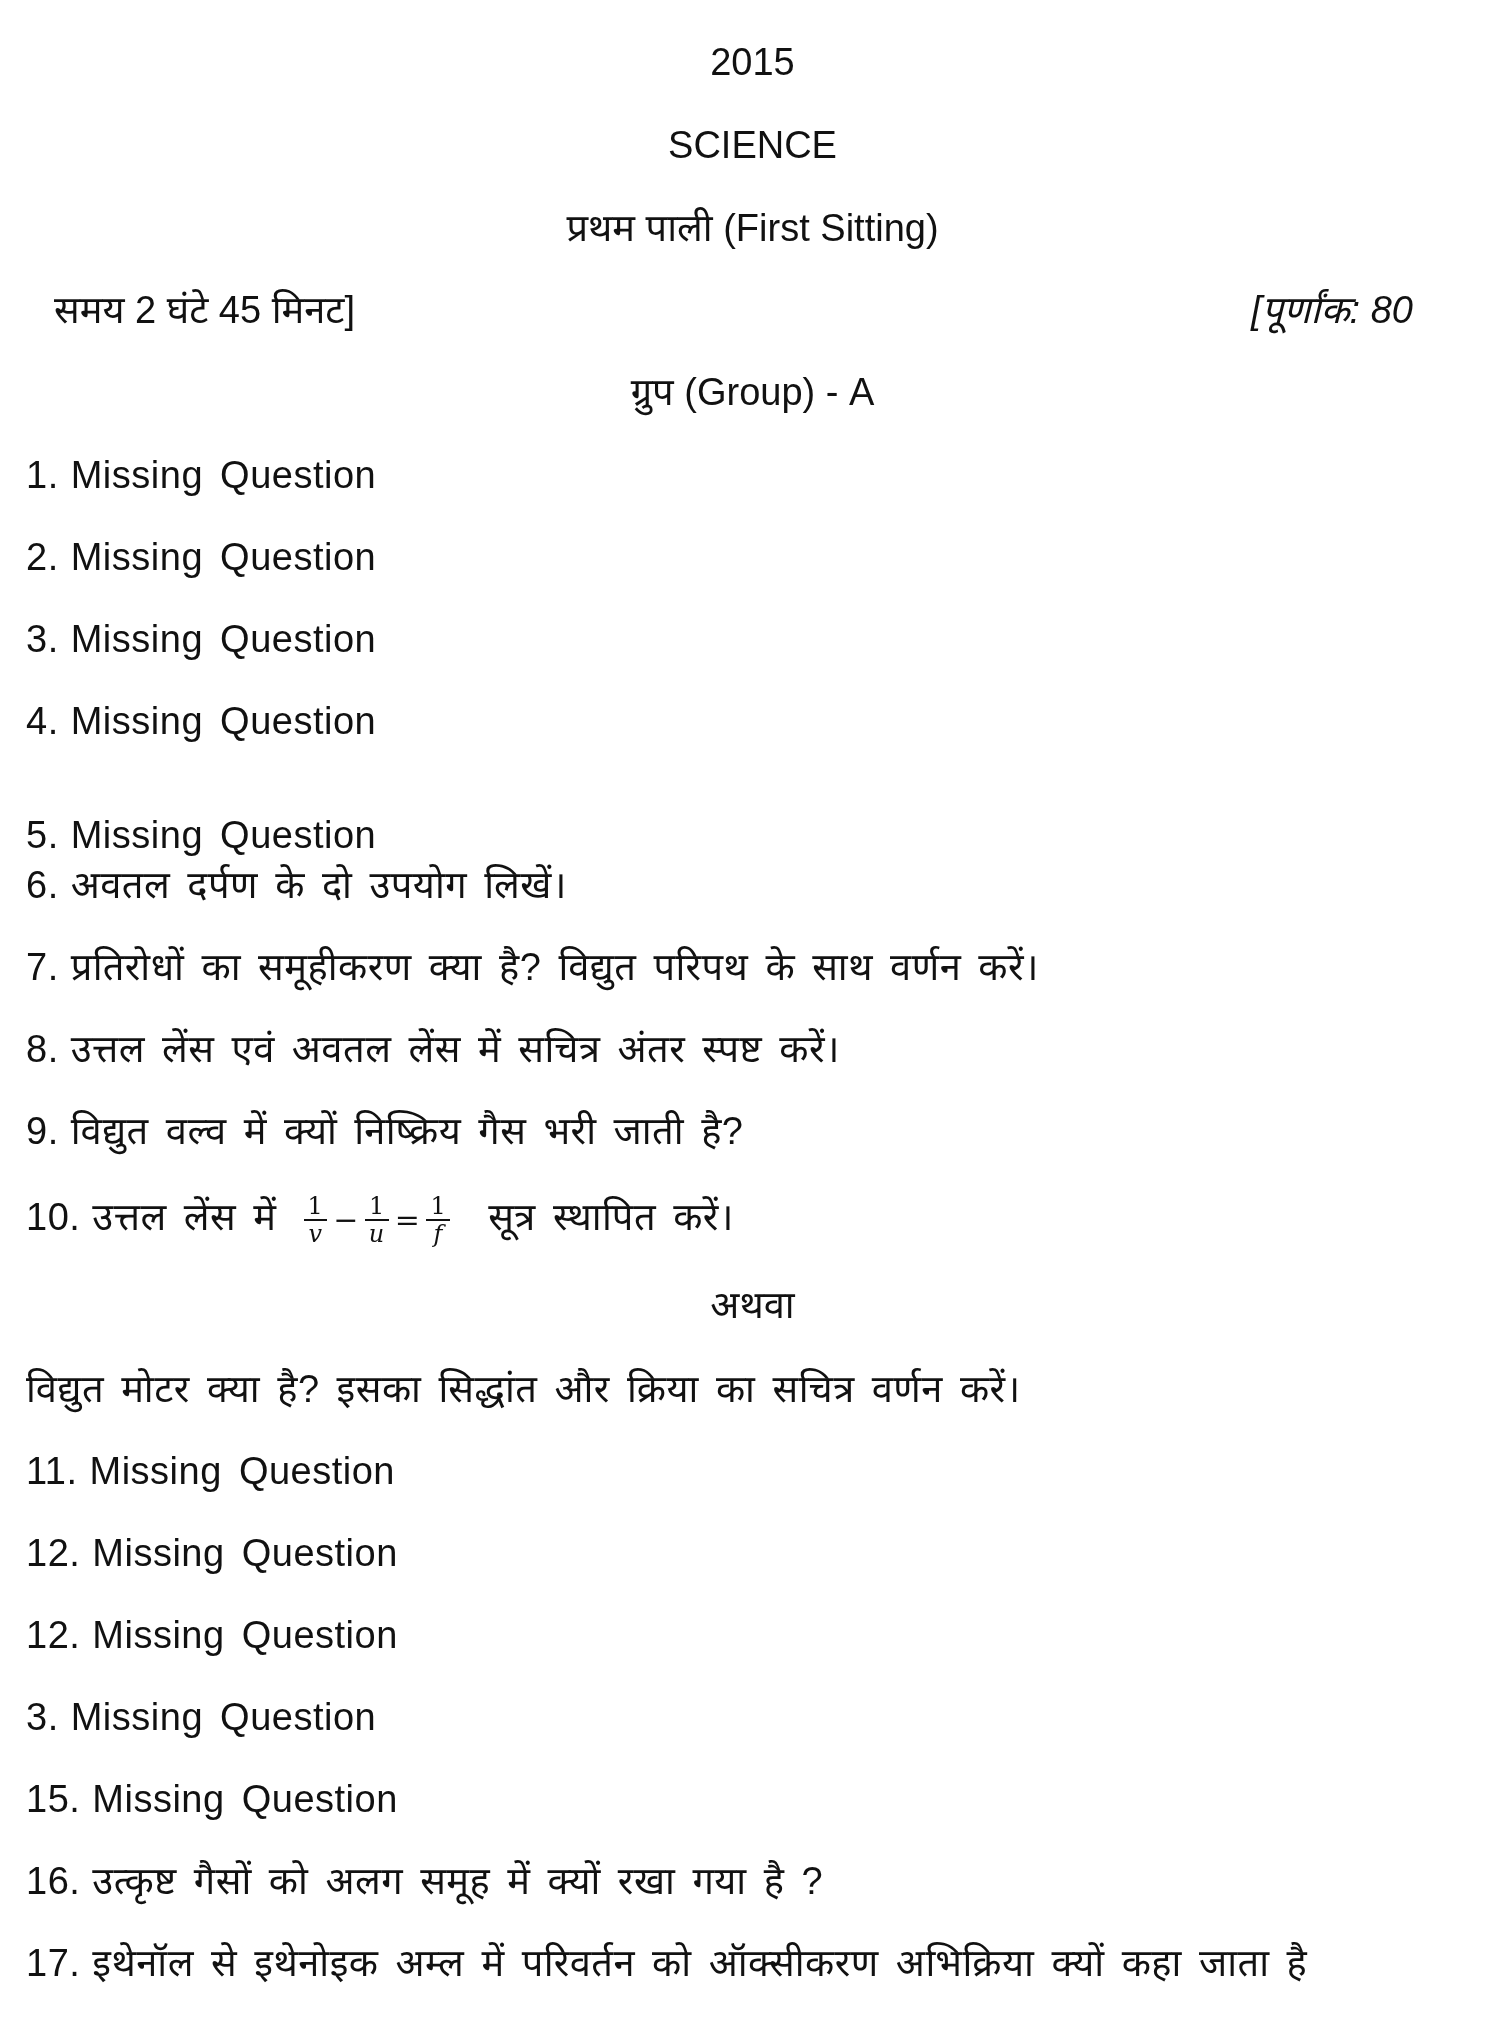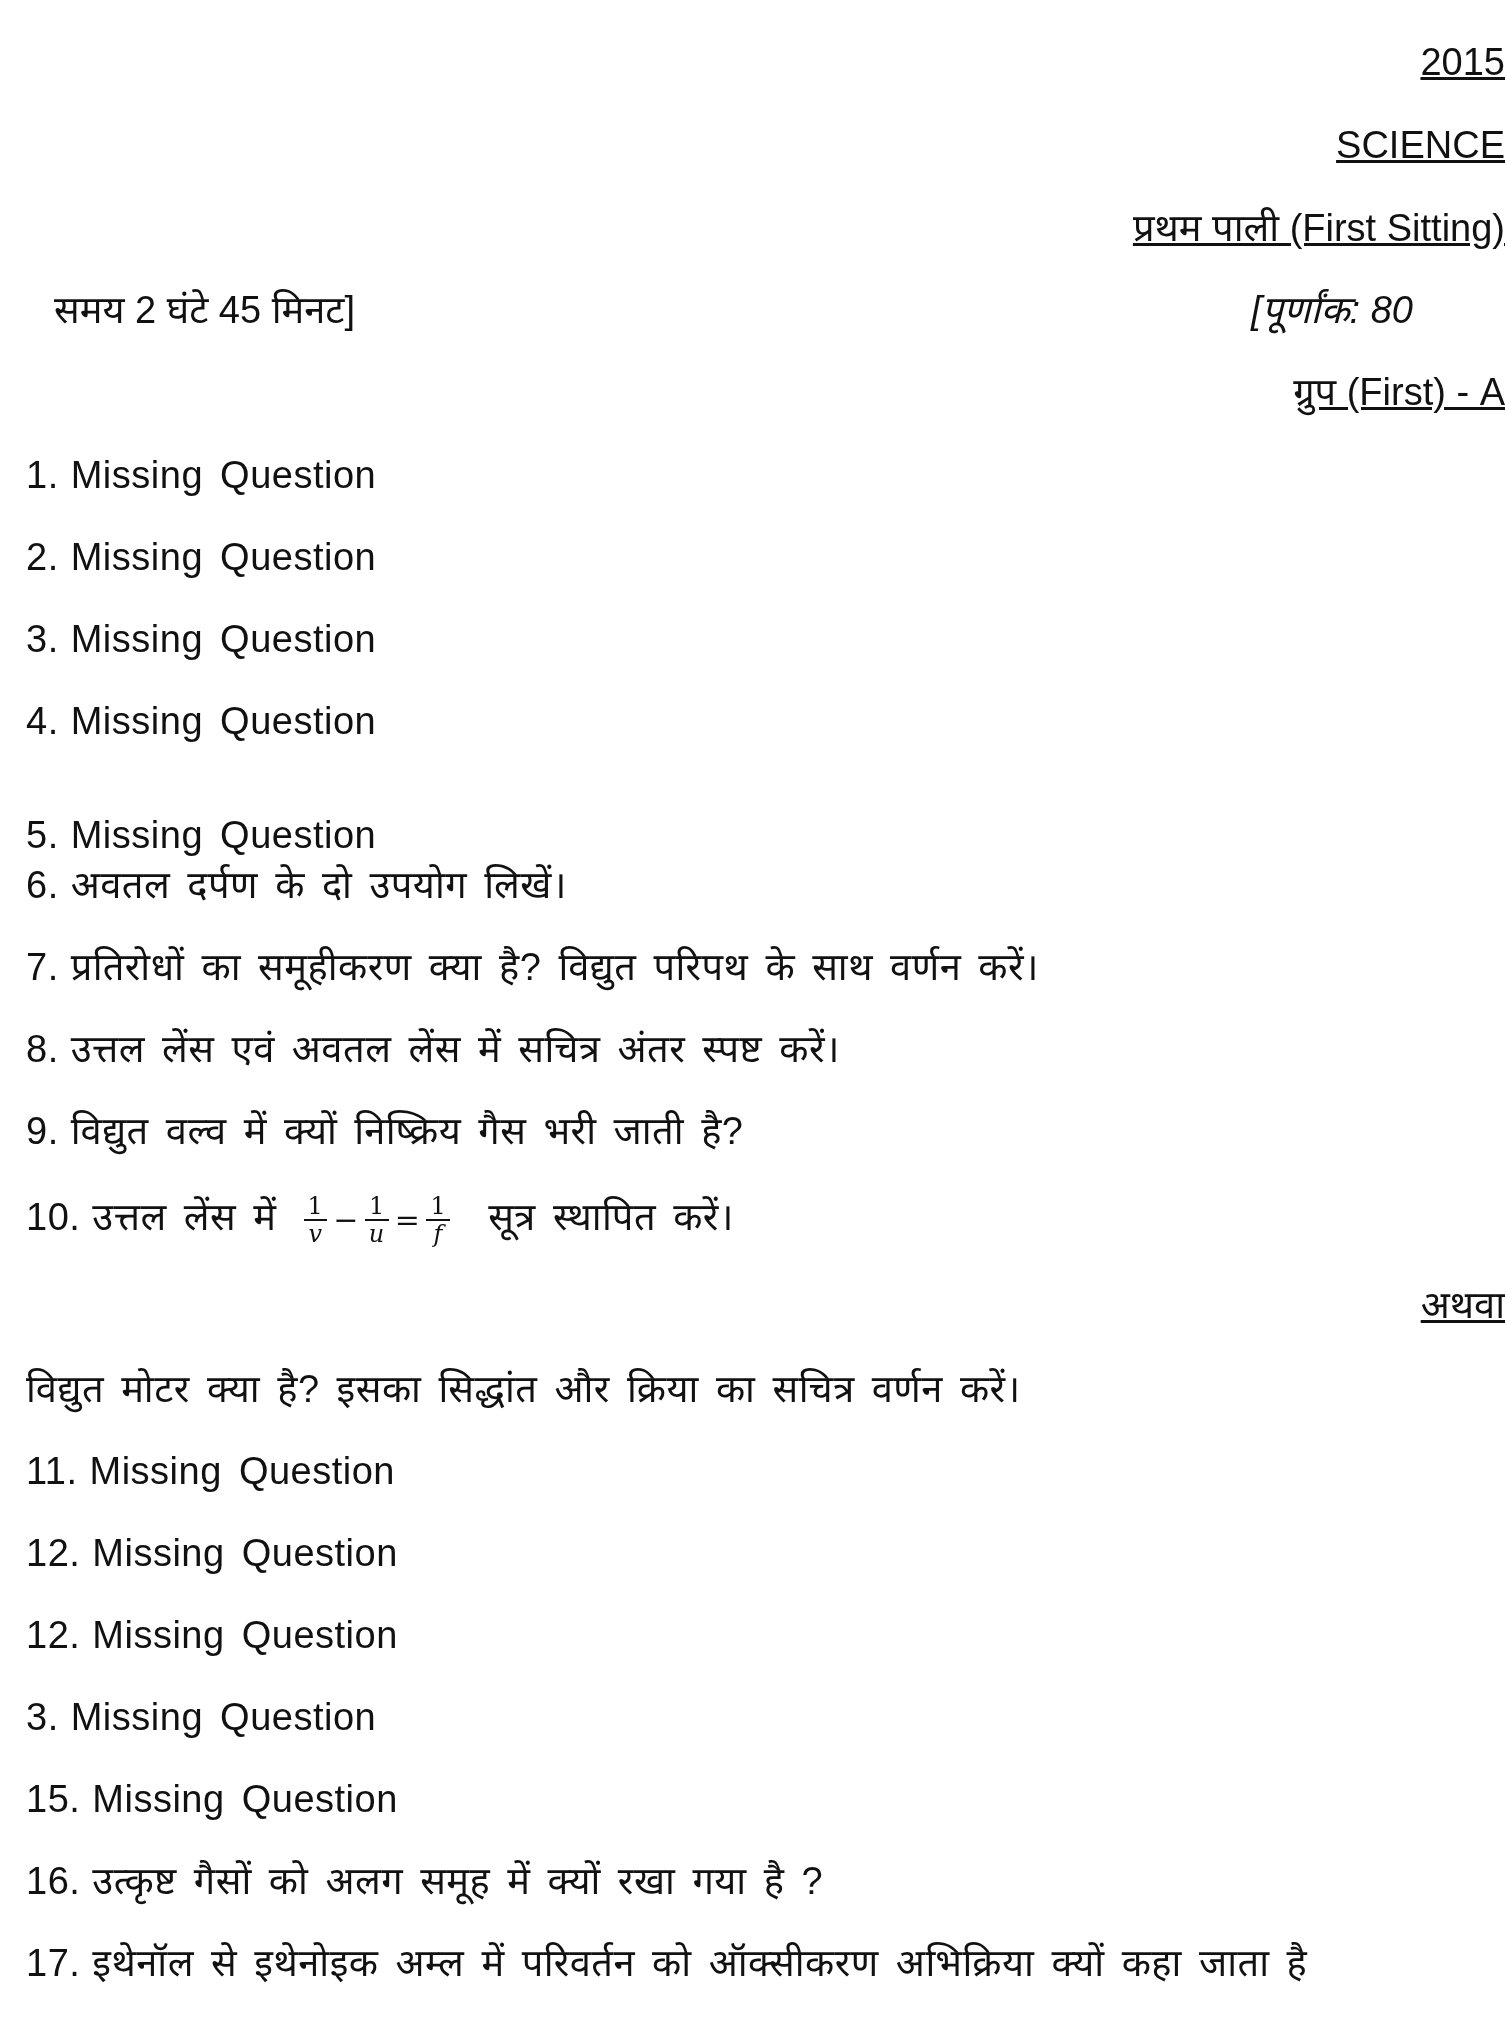--- a/index.html
+++ b/index.html
@@ -6,21 +6,21 @@
   body {
     width: 1505px; height: 2034px; position: relative; overflow: hidden;
     font-family: "Liberation Sans", "DejaVu Sans", sans-serif;
     color: #111111;
   }
   .line {
     position: absolute; left: 0; width: 1505px;
     font-size: 38px; line-height: 48px; white-space: nowrap;
     transform: translateY(-50%);
   }
-  .center { text-align: right; text-decoration: underline; }
+  .center { text-align: center; }
   .left { left: 26px; width: auto; margin-left: 28px; }
   .right { left: auto; right: 92px; width: auto; text-align: right; font-style: italic; }
   .q { left: 26px; width: auto; letter-spacing: 0.5px; word-spacing: 6px; }
   .num { margin-right: 12px; }
   .frac {
     display: inline-flex; flex-direction: column; align-items: center;
     vertical-align: middle; font-family: "DejaVu Serif", serif;
     font-size: 24px; line-height: 26px; margin: 0 2px;
   }
   .frac .top { border-bottom: 2px solid #111; padding: 0 4px; }
@@ -30,21 +30,21 @@
 </style>
 </head>
 <body>
 
 <div>
   <div class="line center" style="top:62px">2015</div>
   <div class="line center" style="top:145px">SCIENCE</div>
   <div class="line center" style="top:228px">प्रथम पाली (First Sitting)</div>
   <div class="line left" style="top:310px">समय 2 घंटे 45 मिनट]</div>
   <div class="line right" style="top:310px">[पूर्णांक: 80</div>
-  <div class="line center" style="top:392px">ग्रुप (First) - A</div>
+  <div class="line center" style="top:392px">ग्रुप (Group) - A</div>
 </div>
 
 <div>
   <div class="line q" style="top:475px"><span class="num">1.</span><span>Missing Question</span></div>
   <div class="line q" style="top:557px"><span class="num">2.</span><span>Missing Question</span></div>
   <div class="line q" style="top:639px"><span class="num">3.</span><span>Missing Question</span></div>
   <div class="line q" style="top:721px"><span class="num">4.</span><span>Missing Question</span></div>
   <div class="line q" style="top:835px"><span class="num">5.</span><span>Missing Question</span></div>
   <div class="line q" style="top:885px"><span class="num">6.</span><span>अवतल दर्पण के दो उपयोग लिखें।</span></div>
   <div class="line q" style="top:967px"><span class="num">7.</span><span>प्रतिरोधों का समूहीकरण क्या है? विद्युत परिपथ के साथ वर्णन करें।</span></div>

